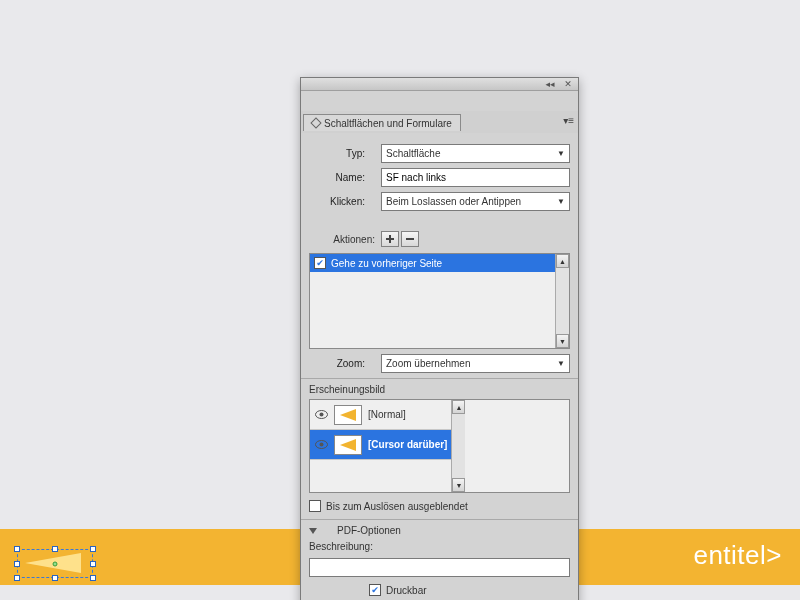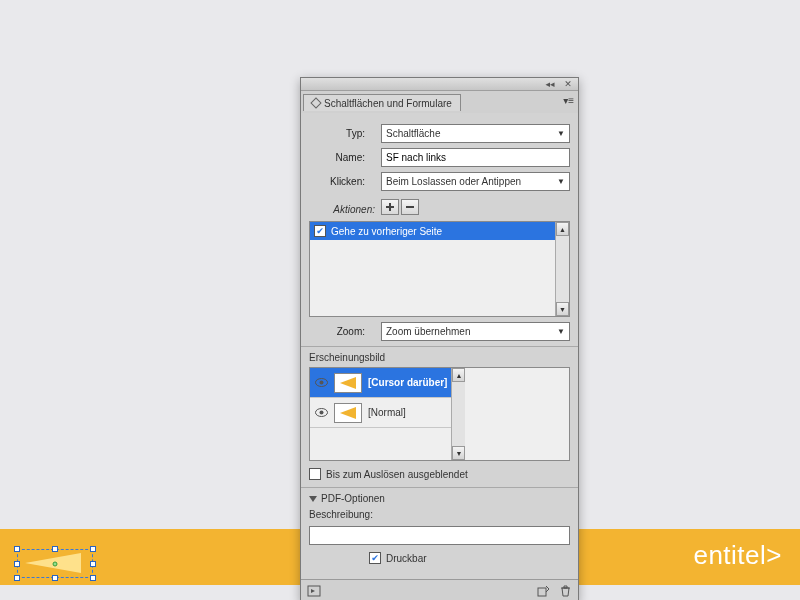--- a/index.html
+++ b/index.html
@@ -1,52 +1,52 @@
 <!DOCTYPE html>
 <html><head>
 <meta charset="utf-8">
 <style>
   * { margin:0; padding:0; box-sizing:border-box; }
   body { background:#e9e9ec; font-family:Tahoma, Arial, sans-serif; font-size:11px; color:#333; width:800px; height:600px; overflow:hidden; position:relative; }
   .panel { position:absolute; left:300px; top:77px; width:279px; background:#d3d3d3; border:1px solid #7a7a7a; box-shadow:0 3px 10px rgba(0,0,0,.3); }
   .panel-titlebar { height:13px; background:linear-gradient(#e0e0e0,#c6c6c6); border-bottom:1px solid #9e9e9e; display:flex; justify-content:flex-end; align-items:center; padding:0 4px; gap:6px; }
   .titlebar-icon { width:12px; height:10px; color:#555; display:flex; align-items:center; justify-content:center; font-size:9px; }
-  .tab-row { display:flex; align-items:center; background:#d0d0d0; height:22px; position:relative; }
+  .tab-row { display:flex; align-items:center; background:#d0d0d0; height:22px; position:relative;margin-top:20px; }
   .tab { background:#d8d8d8; border:1px solid #8a8a8a; border-bottom:none; padding:3px 8px 2px; font-size:10px; display:flex; align-items:center; gap:4px; margin-left:2px; }
   .tab .diamond { width:8px; height:8px; display:inline-block; transform:rotate(45deg); border:1px solid #666; }
   .flyout { position:absolute; right:4px; top:4px; font-size:10px; color:#444; }
   .panel-body { background:#d3d3d3; padding:6px 8px 8px; }
   .form-row { display:flex; align-items:center; margin:5px 0; }
   .form-row label { width:72px; text-align:right; padding-right:16px; font-size:10px; color:#222; }
   .form-row .control { flex:1; }
   input[type=text], .select { width:100%; height:19px; border:1px solid #7a7a7a; background:#fff; font-size:10px; padding:1px 4px; }
   .select { display:flex; align-items:center; justify-content:space-between; }
   .select span.arrow { font-size:8px; color:#333; }
-  .actions-row { display:flex; align-items:flex-end; margin-top:8px;font-style:italic; }
+  .actions-row { display:flex; align-items:center; margin-top:20px; }
   .actions-row label { width:72px; text-align:right; padding-right:6px; font-size:10px; }
   .icon-btn { width:18px; height:16px; border:1px solid #828282; background:linear-gradient(#f5f5f5,#d8d8d8); margin-right:2px; display:flex; align-items:center; justify-content:center; font-size:10px; }
   .action-list { margin:6px 0 4px; border:1px solid #8a8a8a; background:#efefef; height:96px; display:flex; }
   .action-list .inner { flex:1; overflow:hidden; }
   .action-item { display:flex; align-items:center; height:18px; padding:0 4px; gap:5px; font-size:10px; }
   .action-item.sel { background:#2b74e0; color:#fff; }
   .chk { width:12px; height:12px; border:1px solid #555; background:#fff; display:inline-flex; align-items:center; justify-content:center; font-size:9px; color:#2b74e0; }
   .vscroll { width:14px; background:#e2e2e2; border-left:1px solid #aaa; display:flex; flex-direction:column; justify-content:space-between; }
   .vscroll .sbtn { height:14px; border:1px solid #999; background:linear-gradient(#f4f4f4,#d4d4d4); display:flex; align-items:center; justify-content:center; font-size:7px; }
   .sep { height:1px; background:#a9a9a9; margin:5px -8px; }
   .section-label { font-size:10px; margin:4px 0 4px 0; }
   .appearance-list { border:1px solid #8a8a8a; background:#efefef; height:94px; display:flex; }
   .app-row { display:flex; align-items:center; height:30px; border-bottom:1px solid #c7c7c7; padding:0 4px; gap:6px; font-size:10px; }
   .app-row.sel { background:#2b74e0; color:#fff; font-weight:bold; }
   .eye { width:14px; height:14px; display:flex; align-items:center; justify-content:center; }
   .empty-toggle { width:14px; height:14px; border:1px solid #aaa; background:#fff; }
   .thumb { width:28px; height:20px; border:1px solid #888; background:#fff; display:flex; align-items:center; justify-content:center; }
   .thumb.checker { background:repeating-conic-gradient(#ccc 0 25%,#fff 0 50%) 0 0/8px 8px; }
   .arrow-gl { width:0; height:0; border-top:6px solid transparent; border-bottom:6px solid transparent; border-right:16px solid #f2b430; }
   .checkbox-row { display:flex; align-items:center; gap:5px; margin:7px 0; font-size:10px; }
-  .disclosure { display:flex; align-items:center; gap:4px; font-size:10px; margin:5px 0; }
+  .disclosure { display:flex; align-items:center; gap:20px; font-size:10px; margin:5px 0; }
   .tri { display:inline-block; width:0; height:0; border-left:4px solid transparent; border-right:4px solid transparent; border-top:6px solid #555; }
   .desc-input { width:100%; height:20px; border:1px solid #7a7a7a; background:#fff; margin-top:2px; }
   .panel-footer { height:22px; border-top:1px solid #9a9a9a; background:#d0d0d0; display:flex; align-items:center; justify-content:space-between; padding:0 6px; }
   .footer-icons { display:flex; gap:8px; }
   .ficon { width:14px; height:14px; display:flex; align-items:center; justify-content:center; font-size:11px; color:#444; }
   .canvas-band { position:absolute; left:0; right:0; top:529px; height:56px; background:#f3b431; }
   .canvas-title { position:absolute; right:18px; top:540px; color:#fff; font-size:26px; font-weight:500; letter-spacing:.5px; }
   .sel-obj { position:absolute; left:17px; top:549px; width:76px; height:29px; }
   .sel-frame { position:absolute; inset:0; border:1px dashed #3a78d6; }
   .handle { position:absolute; width:6px; height:6px; background:#fff; border:1px solid #2a64c0; }
@@ -149,44 +149,44 @@
         <span class="arrow">▼</span>
       </div>
     </div>
 
     <div class="sep"></div>
 
     <div class="section-label">Erscheinungsbild</div>
 
     <div class="appearance-list">
       <div class="inner">
+        <div class="app-row">
+          <span class="eye">
+              <svg width="13" height="9" viewBox="0 0 13 9">
+                <ellipse cx="6.5" cy="4.5" rx="6" ry="4" fill="none" stroke="#555"></ellipse>
+                <circle cx="6.5" cy="4.5" r="2" fill="#555"></circle>
+              </svg>
+            </span>
+          <span class="thumb">
+              <span class="arrow-gl"></span>
+            </span>
+          <span>[Normal]</span>
+        </div>
         <div class="app-row sel">
           <span class="eye">
               <svg width="13" height="9" viewBox="0 0 13 9">
                 <ellipse cx="6.5" cy="4.5" rx="6" ry="4" fill="none" stroke="#555"></ellipse>
                 <circle cx="6.5" cy="4.5" r="2" fill="#555"></circle>
               </svg>
             </span>
           <span class="thumb">
               <span class="arrow-gl"></span>
             </span>
           <span>[Cursor darüber]</span>
         </div>
-        <div class="app-row">
-          <span class="eye">
-              <svg width="13" height="9" viewBox="0 0 13 9">
-                <ellipse cx="6.5" cy="4.5" rx="6" ry="4" fill="none" stroke="#555"></ellipse>
-                <circle cx="6.5" cy="4.5" r="2" fill="#555"></circle>
-              </svg>
-            </span>
-          <span class="thumb">
-              <span class="arrow-gl"></span>
-            </span>
-          <span>[Normal]</span>
-        </div>
       </div>
       <div class="vscroll">
         <div class="sbtn">▲</div>
         <div class="sbtn">▼</div>
       </div>
     </div>
 
     <div class="checkbox-row">
       <span class="chk" style="color:transparent">✔</span>
       <span>Bis zum Auslösen ausgeblendet</span>

